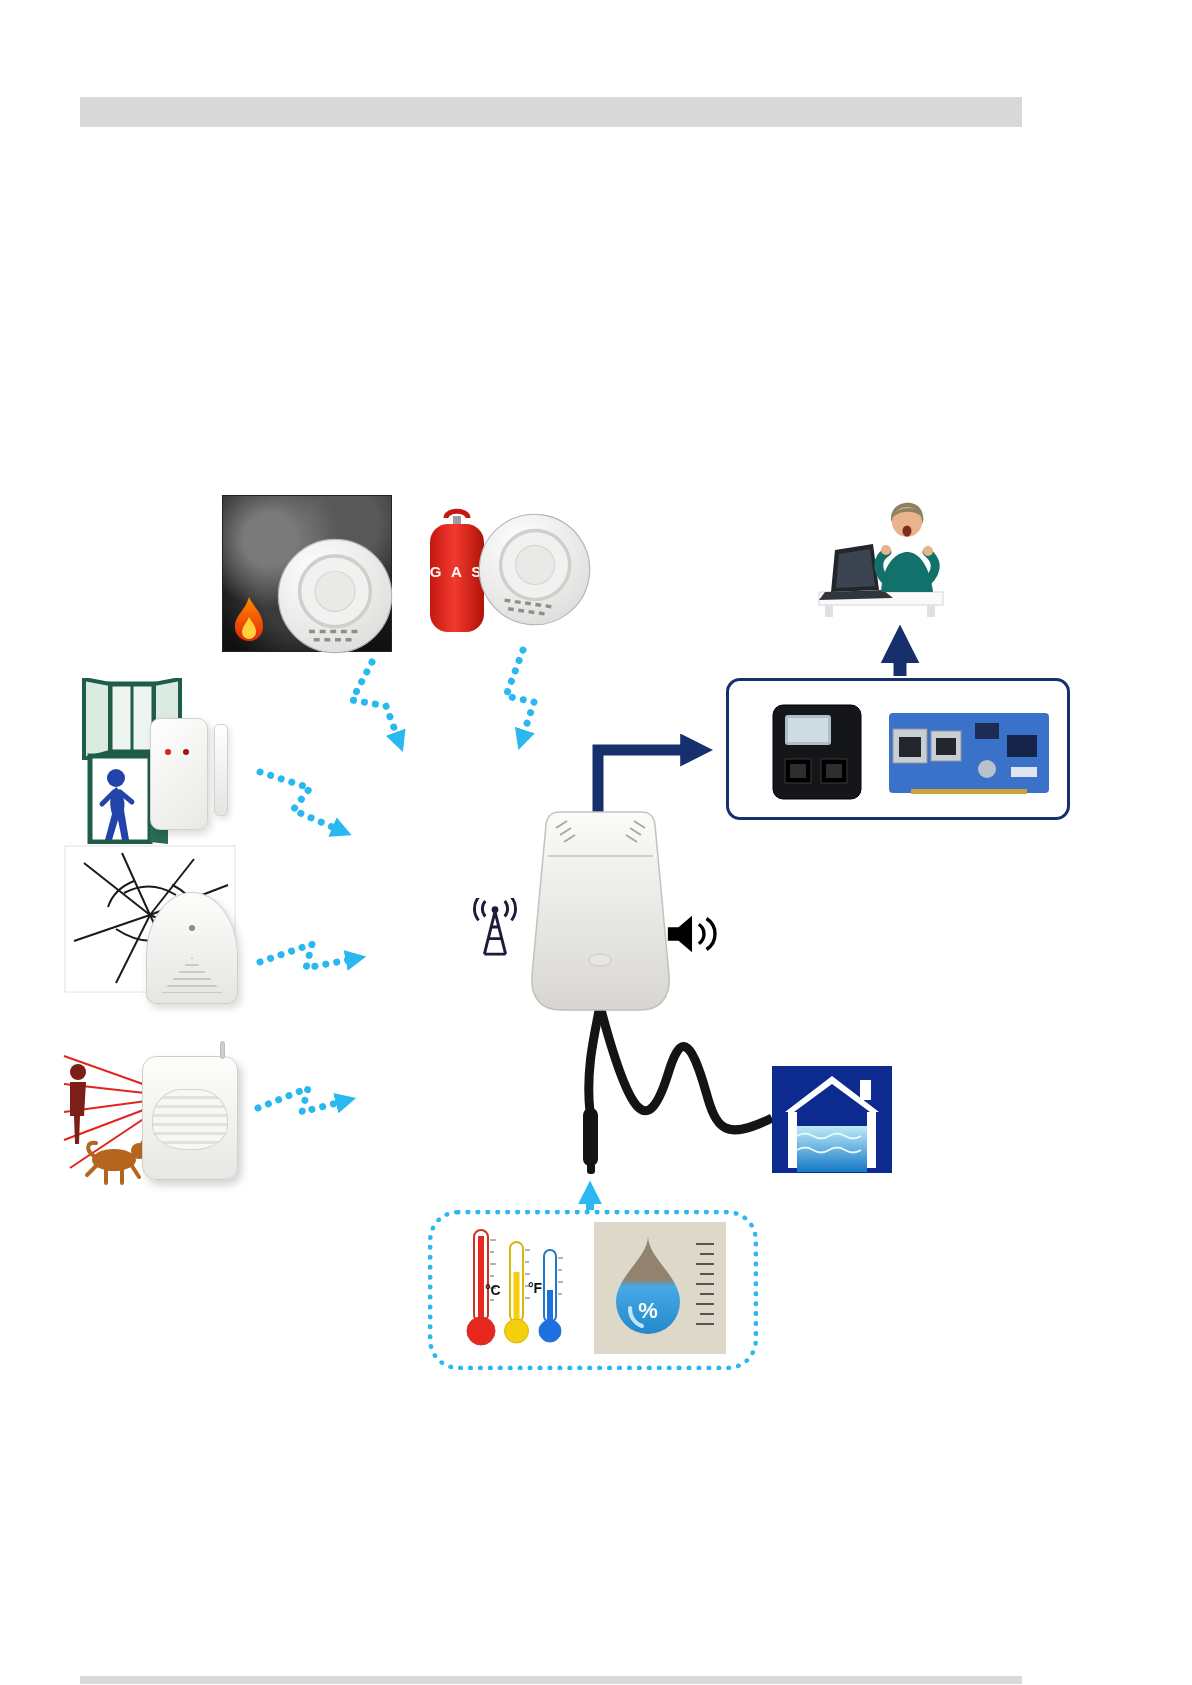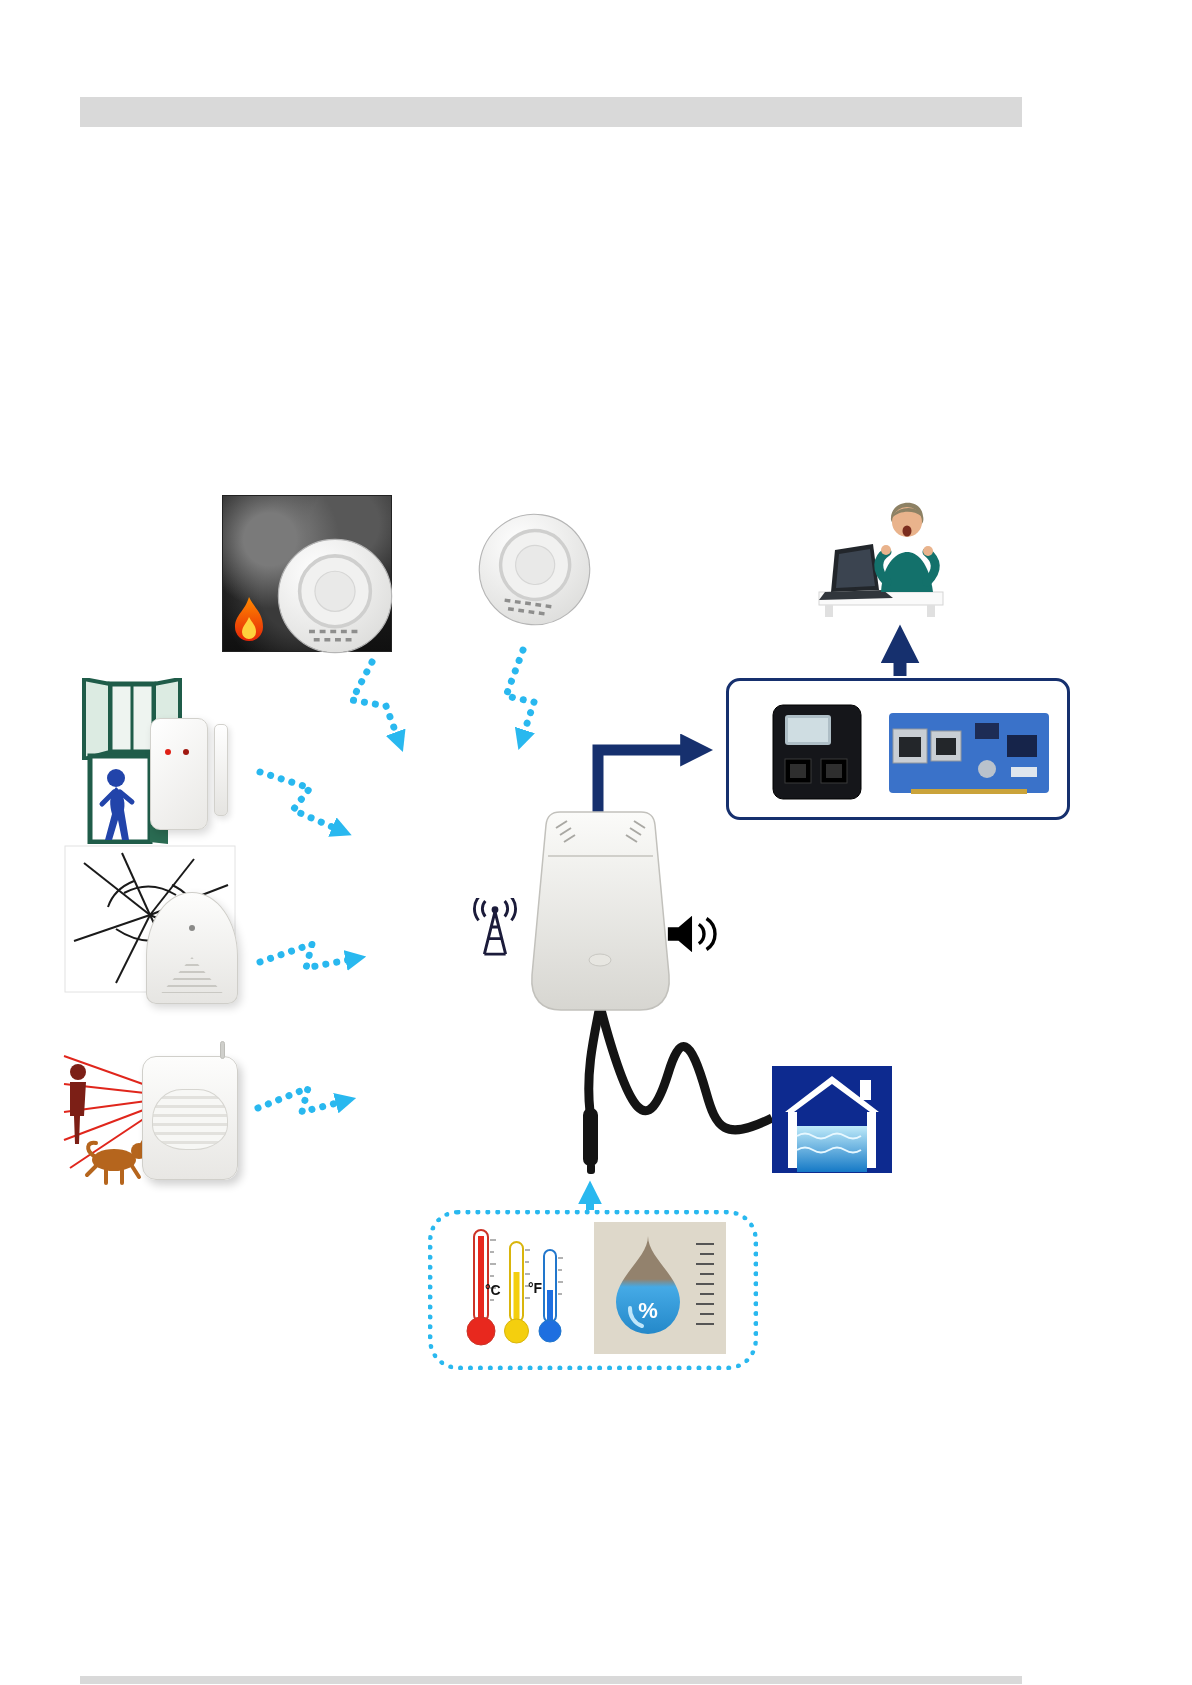--- a/index.html
+++ b/index.html
@@ -114,20 +114,35 @@
           </radialGradient>
         </defs>
       <circle cx="50" cy="50" r="48" fill="url(#detG1)" stroke="#b5b5b5"></circle>
       <circle cx="50" cy="46" r="30" fill="#f1f1f0" stroke="#cfcfce" stroke-width="3"></circle>
       <circle cx="50" cy="46" r="17" fill="#e9e9e8" stroke="#d6d6d5"></circle>
       <path d="M28 80 H72" stroke="#8e8e8d" stroke-width="3" stroke-dasharray="5 4"></path>
       <path d="M32 87 H68" stroke="#8e8e8d" stroke-width="3" stroke-dasharray="5 4"></path>
     </svg>
   </div>
 
+  <div class="abs" style="left:424px;top:506px;width:66px;height:130px">
+    <svg width="66" height="130" viewBox="0 0 66 130">
+      <defs>
+          <linearGradient id="gasG" x1="0" y1="0" x2="1" y2="0">
+        <stop offset="0" stop-color="#c41811"></stop>
+            <stop offset="0.45" stop-color="#f23a2e"></stop>
+            <stop offset="1" stop-color="#b01209"></stop>
+          </linearGradient>
+        </defs>
+      <path d="M22 12 C22 3 44 3 44 12" fill="none" stroke="#c41811" stroke-width="5"></path>
+      <rect x="29" y="10" width="8" height="10" fill="#9e9e9e"></rect>
+      <rect x="6" y="18" width="54" height="108" rx="18" fill="url(#gasG)"></rect>
+    </svg>
+    <span class="gas-label">G A S</span>
+  </div>
 
   <div class="abs" style="left:477px;top:512px;width:115px;height:115px;transform:rotate(8deg)">
     <svg width="115" height="115" viewBox="0 0 100 100">
       <defs>
           <radialGradient id="detG2" cx="0.35" cy="0.3" r="0.9">
         <stop offset="0" stop-color="#ffffff"></stop>
             <stop offset="1" stop-color="#d8d8d6"></stop>
           </radialGradient>
         </defs>
       <circle cx="50" cy="50" r="48" fill="url(#detG2)" stroke="#b5b5b5"></circle>

